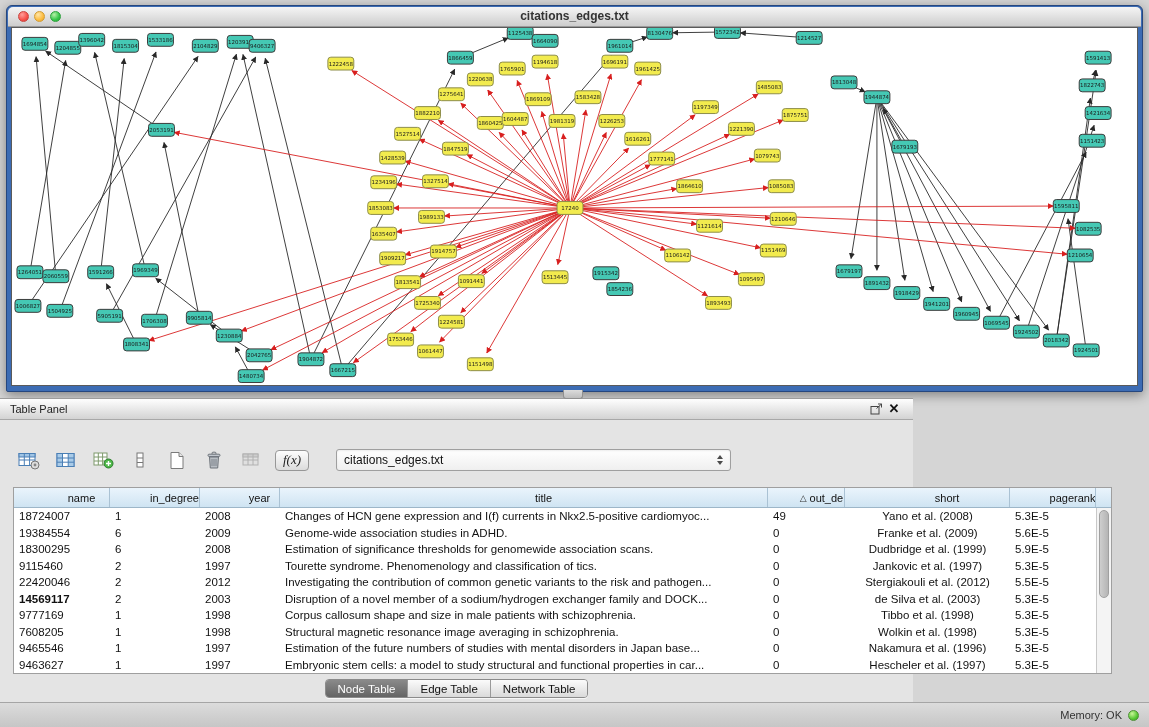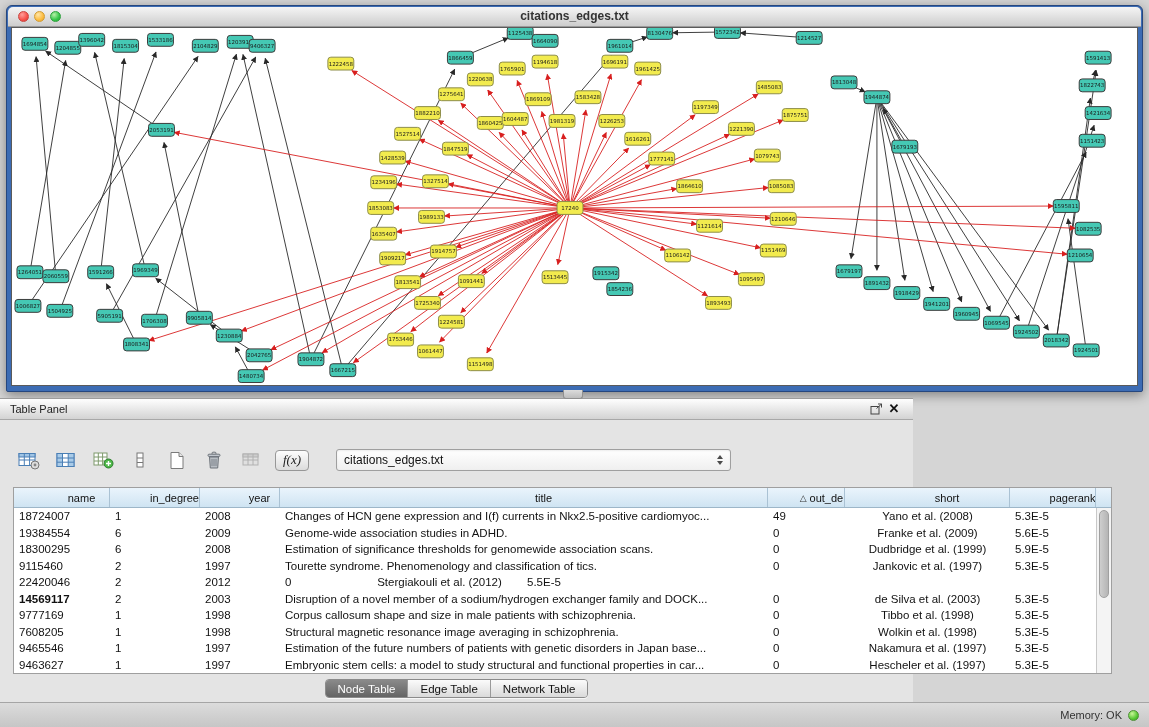--- a/index.html
+++ b/index.html
@@ -786,20 +786,21 @@
           <div class="td l" style="width: 80px;">1997</div>
           <div class="td l" style="width: 488px;">Tourette syndrome. Phenomenology and classification of tics.</div>
           <div class="td l" style="width: 77px;">0</div>
           <div class="td c" style="width: 165px;">Jankovic et al. (1997)</div>
           <div class="td l" style="width: 86px;">5.3E-5</div>
         </div>
         <div class="tr">
           <div class="td l" style="width: 96px;">22420046</div>
           <div class="td l" style="width: 90px;">2</div>
           <div class="td l" style="width: 80px;">2012</div>
+          <div class="td l" style="width: 488px;">Investigating the contribution of common genetic variants to the risk and pathogen...</div>
           <div class="td l" style="width: 77px;">0</div>
           <div class="td c" style="width: 165px;">Stergiakouli et al. (2012)</div>
           <div class="td l" style="width: 86px;">5.5E-5</div>
         </div>
         <div class="tr">
           <div class="td l" style="width: 96px; font-weight: bold;">14569117</div>
           <div class="td l" style="width: 90px;">2</div>
           <div class="td l" style="width: 80px;">2003</div>
           <div class="td l" style="width: 488px;">Disruption of a novel member of a sodium/hydrogen exchanger family and DOCK...</div>
           <div class="td l" style="width: 77px;">0</div>
@@ -821,23 +822,23 @@
           <div class="td l" style="width: 80px;">1998</div>
           <div class="td l" style="width: 488px;">Structural magnetic resonance image averaging in schizophrenia.</div>
           <div class="td l" style="width: 77px;">0</div>
           <div class="td c" style="width: 165px;">Wolkin et al. (1998)</div>
           <div class="td l" style="width: 86px;">5.3E-5</div>
         </div>
         <div class="tr">
           <div class="td l" style="width: 96px;">9465546</div>
           <div class="td l" style="width: 90px;">1</div>
           <div class="td l" style="width: 80px;">1997</div>
-          <div class="td l" style="width: 488px;">Estimation of the future numbers of patients with genetic disorders in Japan base...</div>
+          <div class="td l" style="width: 488px;">Estimation of the future numbers of studies with mental disorders in Japan base...</div>
           <div class="td l" style="width: 77px;">0</div>
-          <div class="td c" style="width: 165px;">Nakamura et al. (1997)</div>
+          <div class="td c" style="width: 165px;">Nakamura et al. (1996)</div>
           <div class="td l" style="width: 86px;">5.3E-5</div>
         </div>
         <div class="tr">
           <div class="td l" style="width: 96px;">9463627</div>
           <div class="td l" style="width: 90px;">1</div>
           <div class="td l" style="width: 80px;">1997</div>
           <div class="td l" style="width: 488px;">Embryonic stem cells: a model to study structural and functional properties in car...</div>
           <div class="td l" style="width: 77px;">0</div>
           <div class="td c" style="width: 165px;">Hescheler et al. (1997)</div>
           <div class="td l" style="width: 86px;">5.3E-5</div>

